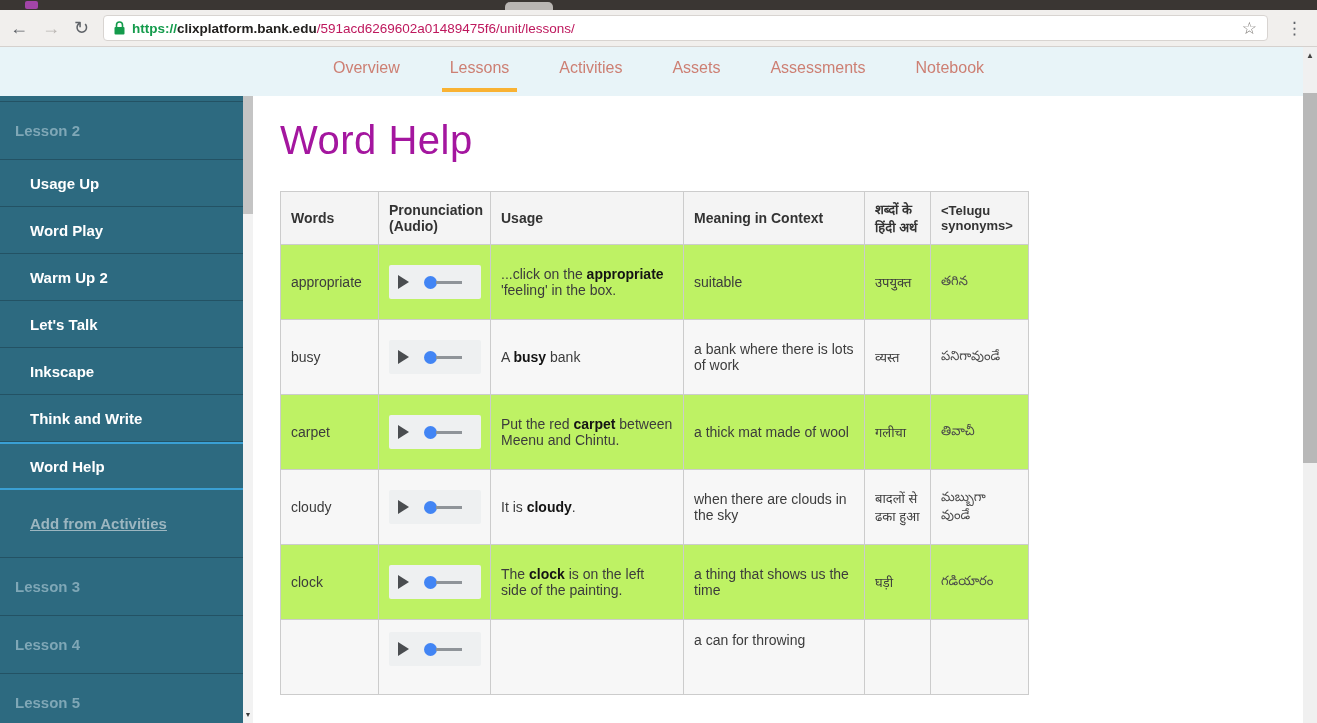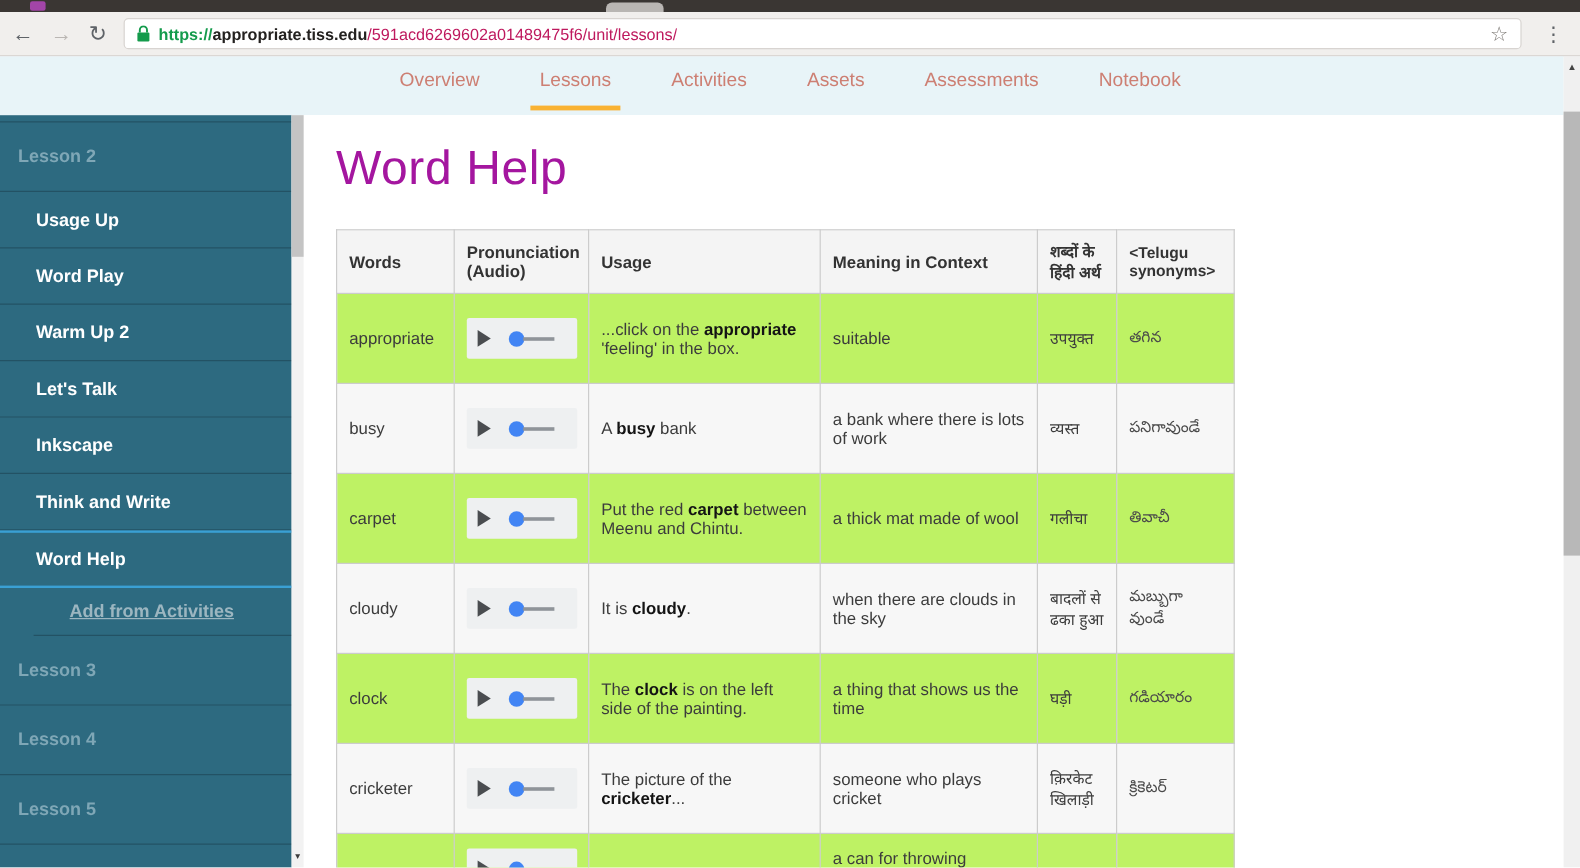--- a/index.html
+++ b/index.html
@@ -35,21 +35,21 @@
   .tab.active { border-bottom-color:#f9b233; }
   #body { display:flex; height:627px; }
   
   #sidebar { width:253px; position:relative; flex-shrink:0;text-align:center; }
   #sidebar .list { width:243px; height:100%; background:#2d6a80; }
   .side-spacer { height:6px; border-bottom:1px solid rgba(0,0,0,0.22); }
   .side-item { display:flex; align-items:center; border-bottom:1px solid rgba(0,0,0,0.22);
                font-weight:bold; font-size:15px; color:#fff; padding-left:30px; height:47px;
                cursor:pointer; }
   .side-item.header { padding-left:15px; height:58px; color:#7fa7b6; }
-  .side-item.link { color:#9cb6c0; text-decoration:underline; height:40px;margin-left:28px; }
+  .side-item.link { color:#9cb6c0; text-decoration:underline; height:68px; }
   .side-item.active { border-top:2px solid #3aa0d4; border-bottom:2px solid #3aa0d4; height:48px; }
   .sb-scroll { position:absolute; right:0; top:0; width:10px; height:100%; background:#f2f2f2; }
   .sb-thumb { position:absolute; top:0; left:0; width:10px; height:118px; background:#c4c4c4; }
   .sb-down { position:absolute; bottom:2px; left:0; width:10px; height:14px;
              display:flex; align-items:center; justify-content:center;
              font-size:7px; color:#3c3c3c; cursor:pointer; }
   
   #main { flex:1; background:#fff; padding:14px 0 0 27px; }
   #page-title { font-size:40px; font-weight:normal; color:#a4169f; letter-spacing:0.5px;
                 margin:8px 0 28px 0; }
@@ -89,21 +89,21 @@
 
 <div id="toolbar">
   <span class="navbtn">←</span>
   <span class="navbtn disabled">→</span>
   <span class="navbtn">↻</span>
   <div id="urlbar">
     <svg class="lock-svg" width="11" height="14" viewBox="0 0 11 14">
       <rect x="0.5" y="6" width="10" height="7.5" rx="1" fill="#149b4c"></rect>
       <path d="M2.5 6 V4 a3 3 0 0 1 6 0 V6" fill="none" stroke="#149b4c" stroke-width="1.6"></path>
     </svg>
-    <span class="url-text"><span class="url-scheme">https://</span><span class="url-domain">appropriate.tiss.edu</span><span class="url-path">/591acd6269602a01489475f6/unit/lessons/</span></span>
+    <span class="url-text"><span class="url-scheme">https://</span><span class="url-domain">clixplatform.bank.edu</span><span class="url-path">/591acd6269602a01489475f6/unit/lessons/</span></span>
     <span class="starbtn">☆</span>
   </div>
   <span class="menubtn">⋮</span>
 </div>
 
 <div id="viewport">
   <div id="navrow">
       <div class="tab">Overview</div>
       <div class="tab active">Lessons</div>
       <div class="tab">Activities</div>
@@ -219,34 +219,20 @@
                   <span class="knob"></span>
                   <span class="track"></span>
                 </div>
               </td>
               <td class="usage-cell"><span>The </span><b>clock</b><span> is on the left side of the painting.</span></td>
               <td class="meaning-cell">a thing that shows us the time</td>
               <td class="hindi-cell">घड़ी</td>
               <td class="telugu-cell">గడియారం</td>
             </tr>
             <tr>
-              <td class="word-cell">cricketer</td>
-              <td class="audio-cell">
-                <div class="player">
-                  <span class="play"></span>
-                  <span class="knob"></span>
-                  <span class="track"></span>
-                </div>
-              </td>
-              <td class="usage-cell"><span>The picture of the </span><b>cricketer</b><span>...</span></td>
-              <td class="meaning-cell">someone who plays cricket</td>
-              <td class="hindi-cell">क़िरकेट खिलाड़ी</td>
-              <td class="telugu-cell">క్రికెటర్</td>
-            </tr>
-            <tr>
               <td class="word-cell"></td>
               <td class="audio-cell">
                 <div class="player">
                   <span class="play"></span>
                   <span class="knob"></span>
                   <span class="track"></span>
                 </div>
               </td>
               <td class="usage-cell"><span></span><b></b><span></span></td>
               <td class="meaning-cell">a can for throwing</td>

